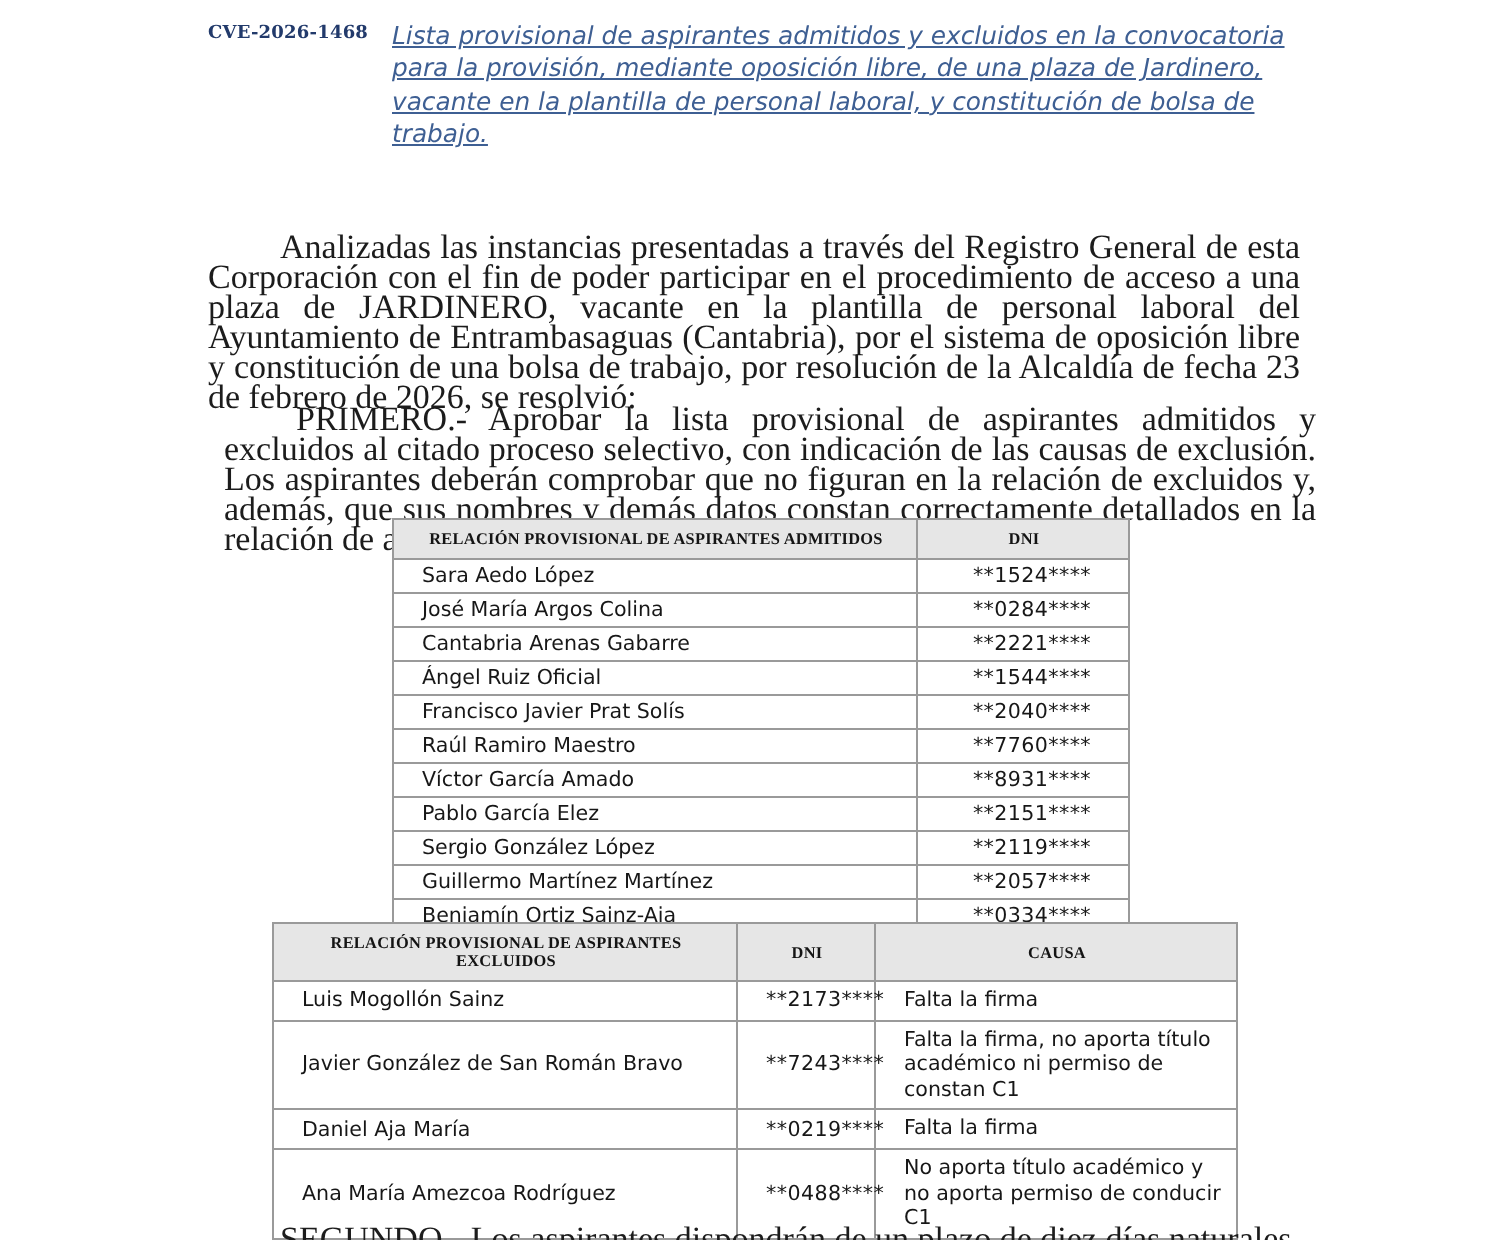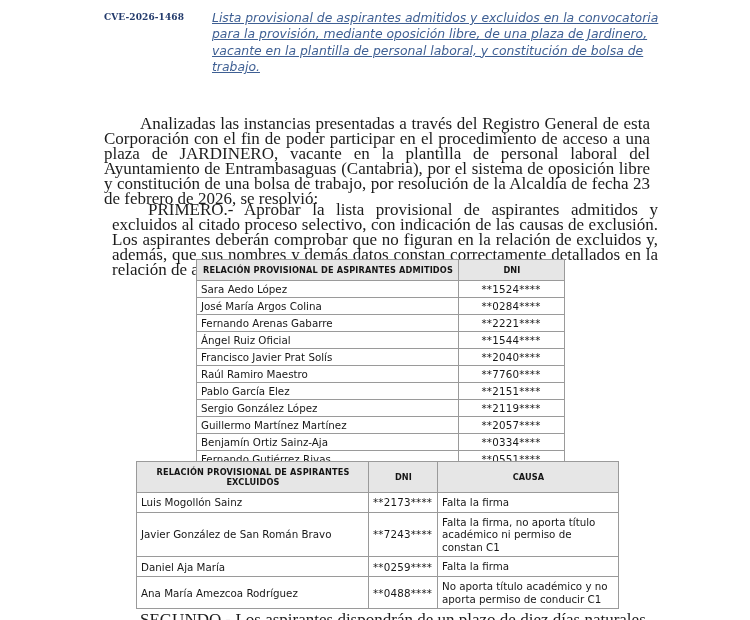--- a/index.html
+++ b/index.html
@@ -28,21 +28,21 @@
   .doc-header {
     position: absolute;
     left: 104px;
     top: 10px;
     width: 558px;
     display: flex;
     align-items: flex-start;
   }
   .cve-label {
     flex: 0 0 auto;
-    width: 108px;
+    width: 92px;
     font-family: "DejaVu Serif", "Liberation Serif", serif;
     font-size: 9px;
     font-weight: bold;
     letter-spacing: 0.1px;
     color: #223a6b;
     white-space: nowrap;
     padding-top: 2px;
   }
   .doc-title {
     flex: 1 1 auto;
@@ -81,25 +81,26 @@
   }
   thead th {
     background: #e6e6e6;
     font-size: 8.2px;
     font-weight: bold;
     letter-spacing: 0.15px;
     color: #141414;
     text-align: center;
     padding: 5px 3px 5px 4px;
     height: 20px;
+    font-family: Liberation Serif, serif;
   }
   tbody td {
     font-size: 10.3px;
     color: #171717;
-    padding: 2px 5px 2px 4px;
+    padding: 2px 5px 2px 14px;
     height: 15px;
   }
   td.c-name { text-align: left; }
   td.c-dni  { text-align: center; letter-spacing: 0.2px; }
   td.c-cause{ text-align: left; line-height: 12.6px; }
 
   
   #table-admitted {
     position: absolute;
     left: 196px;
@@ -151,34 +152,38 @@
     <tbody>
       <tr>
         <td class="c-name">Sara Aedo López</td>
         <td class="c-dni">**1524****</td>
       </tr>
       <tr>
         <td class="c-name">José María Argos Colina</td>
         <td class="c-dni">**0284****</td>
       </tr>
       <tr>
-        <td class="c-name">Fernando Arenas Gabarre</td>
+        <td class="c-name">Cantabria Arenas Gabarre</td>
         <td class="c-dni">**2221****</td>
       </tr>
       <tr>
         <td class="c-name">Ángel Ruiz Oficial</td>
         <td class="c-dni">**1544****</td>
       </tr>
       <tr>
         <td class="c-name">Francisco Javier Prat Solís</td>
         <td class="c-dni">**2040****</td>
       </tr>
       <tr>
         <td class="c-name">Raúl Ramiro Maestro</td>
         <td class="c-dni">**7760****</td>
+      </tr>
+      <tr>
+        <td class="c-name">Víctor García Amado</td>
+        <td class="c-dni">**8931****</td>
       </tr>
       <tr>
         <td class="c-name">Pablo García Elez</td>
         <td class="c-dni">**2151****</td>
       </tr>
       <tr>
         <td class="c-name">Sergio González López</td>
         <td class="c-dni">**2119****</td>
       </tr>
       <tr>
@@ -215,21 +220,21 @@
         <td class="c-dni">**2173****</td>
         <td class="c-cause">Falta la firma</td>
       </tr>
       <tr>
         <td class="c-name">Javier González de San Román Bravo</td>
         <td class="c-dni">**7243****</td>
         <td class="c-cause">Falta la firma, no aporta título académico ni permiso de constan C1</td>
       </tr>
       <tr>
         <td class="c-name">Daniel Aja María</td>
-        <td class="c-dni">**0259****</td>
+        <td class="c-dni">**0219****</td>
         <td class="c-cause">Falta la firma</td>
       </tr>
       <tr>
         <td class="c-name">Ana María Amezcoa Rodríguez</td>
         <td class="c-dni">**0488****</td>
         <td class="c-cause">No aporta título académico y no aporta permiso de conducir C1</td>
       </tr>
     </tbody>
   </table>
 

